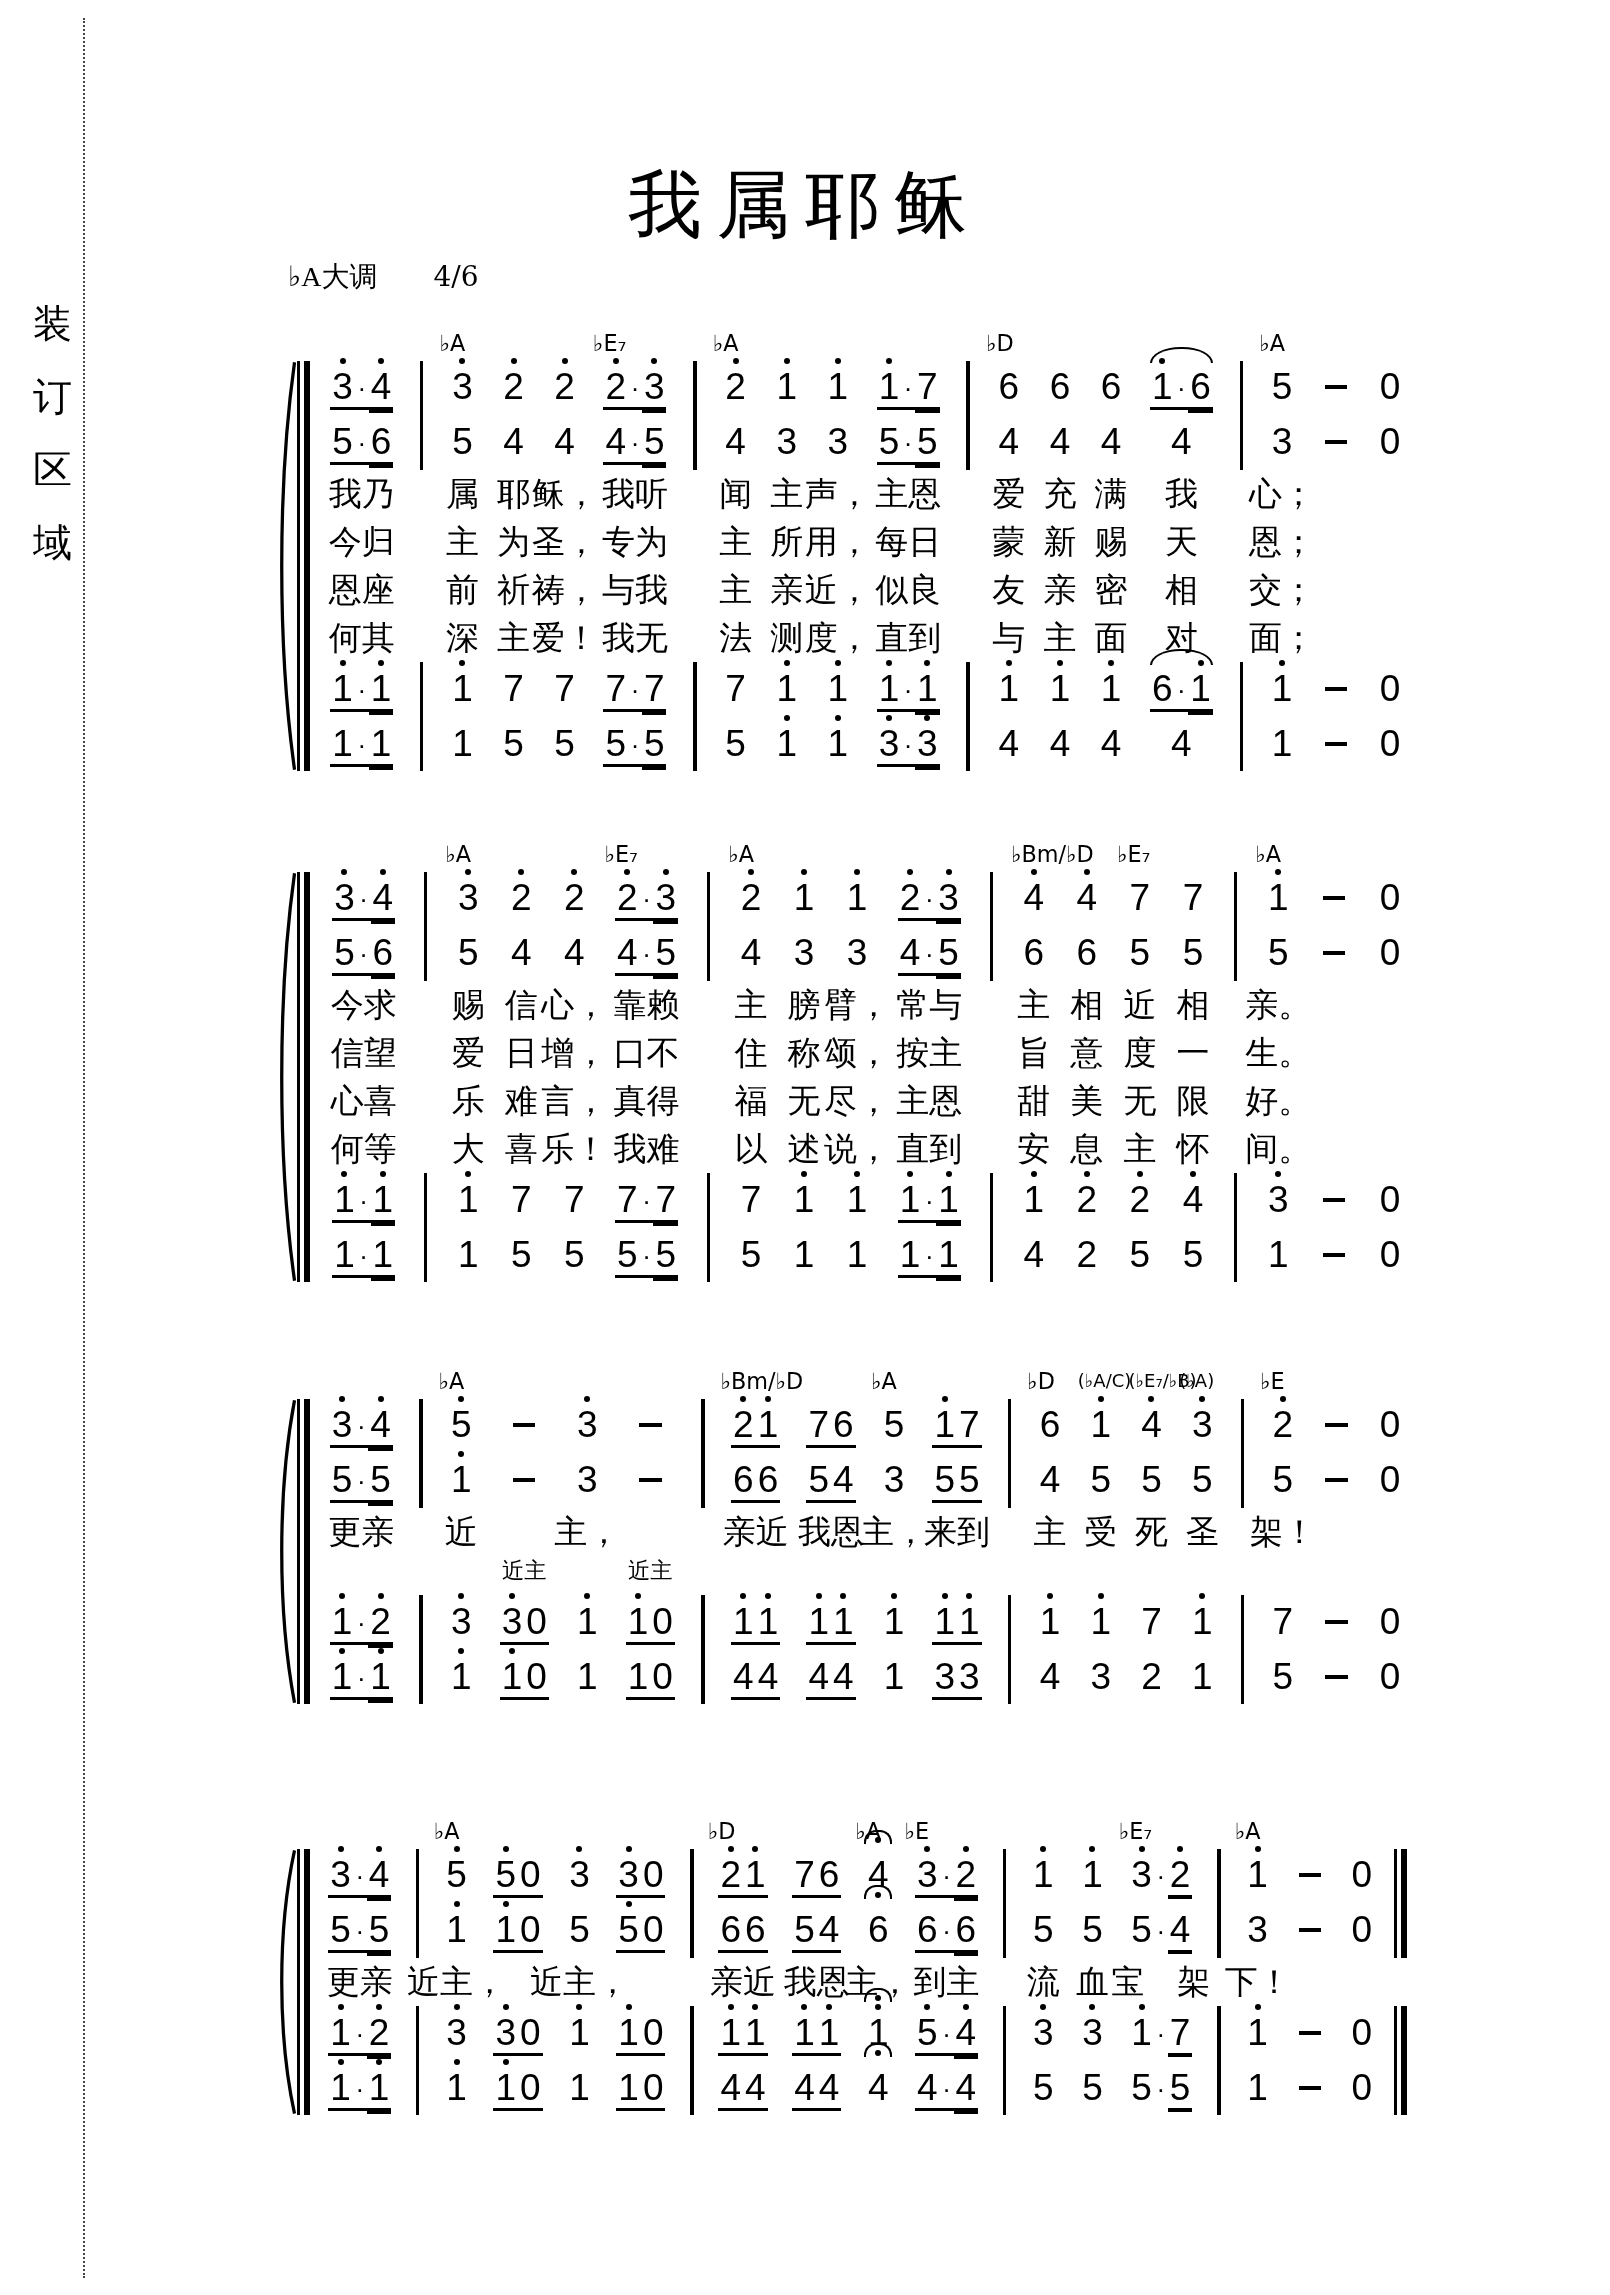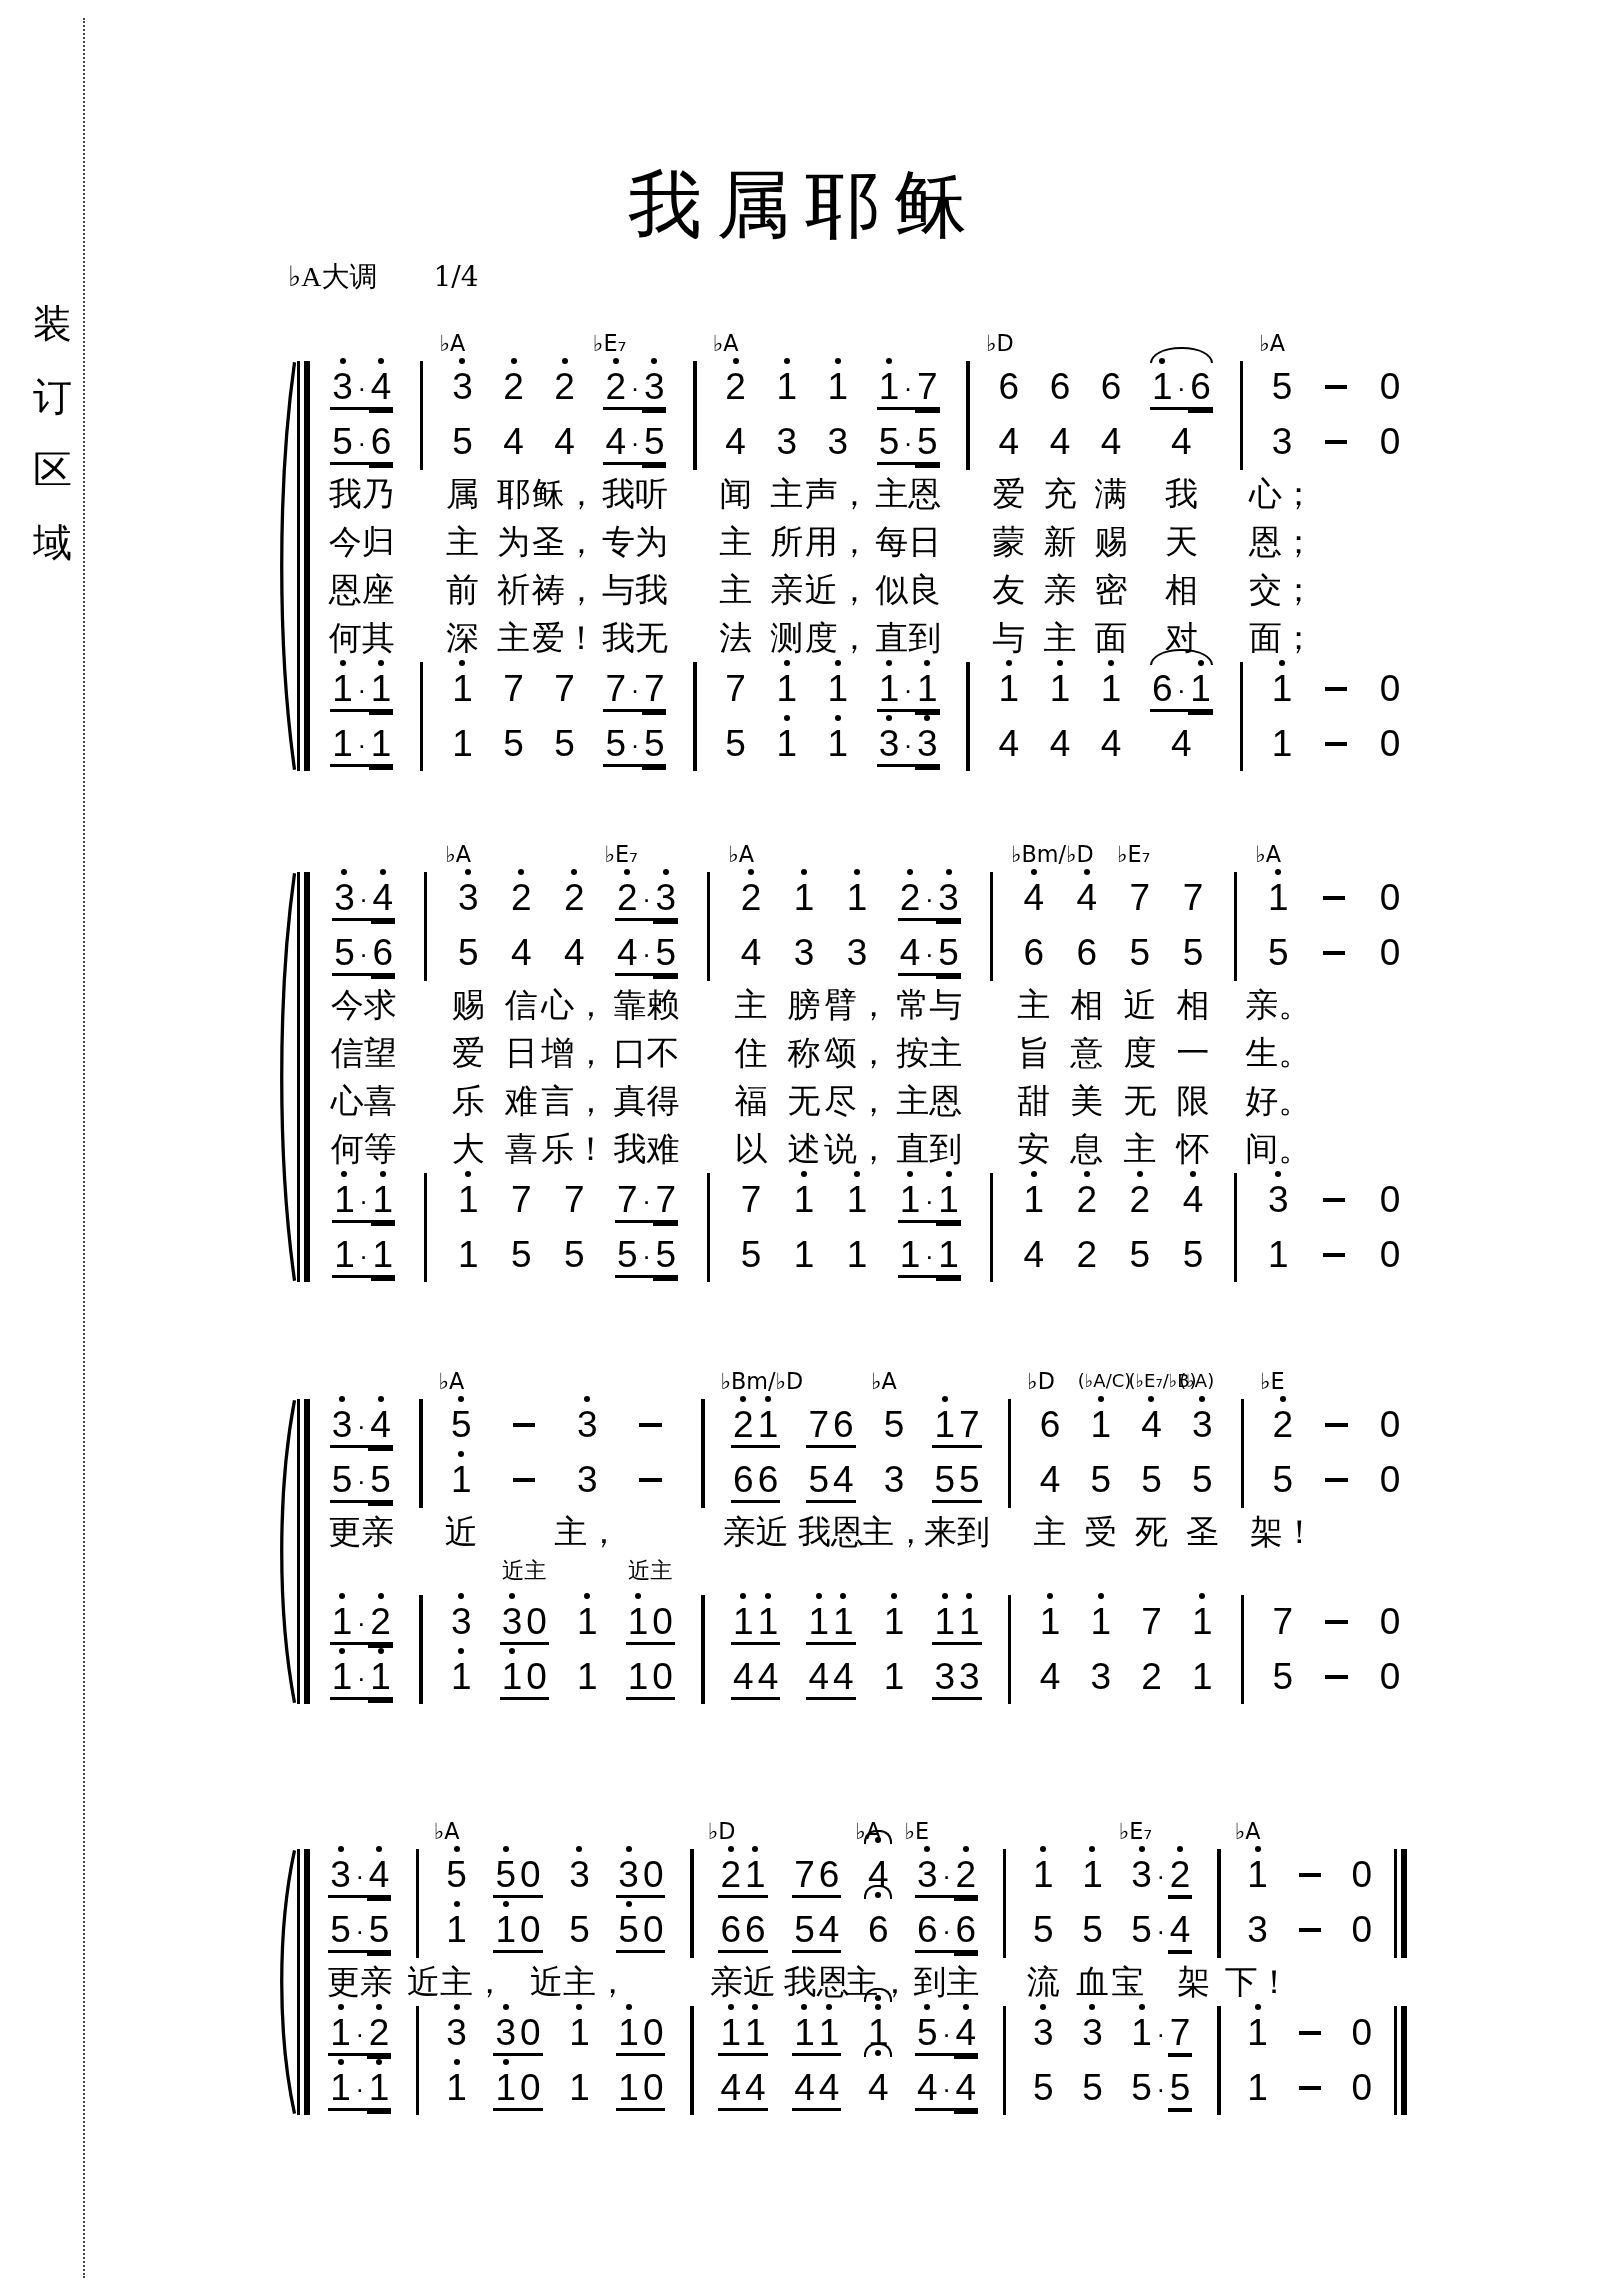--- a/index.html
+++ b/index.html
@@ -65,21 +65,21 @@
   <div class="bind-line"></div>
   <div class="bind-text">
     <span>装</span>
     <span>订</span>
     <span>区</span>
     <span>域</span>
   </div>
   <h1 class="title">我属耶稣</h1>
   <div class="keyline">
     <span class="key">♭A大调</span>
-    <span class="time">1/4</span>
+    <span class="time">4/6</span>
   </div>
   <div class="score">
       <div class="system" style="top: 315px;">
         <div class="brace" style="margin-top: 46px;">
           <svg width="20" height="410" viewBox="0 0 30 624">
             <path d="M28 2 C2 187.2 2 436.79999999999995 28 622" fill="none" stroke="#000" stroke-width="5"></path>
           </svg>
           <span class="dbl" style="height:410px"></span>
         </div>
         <div class="col">

